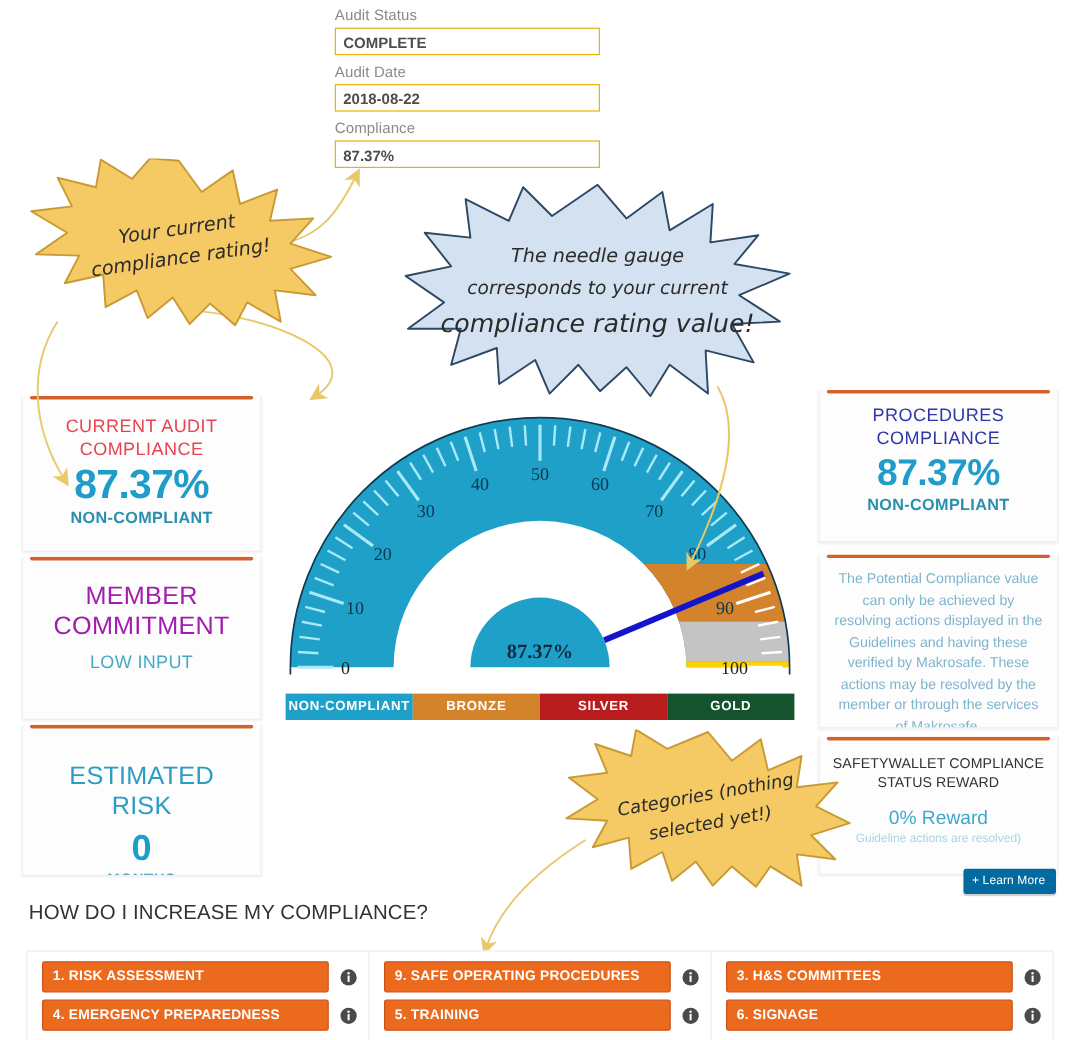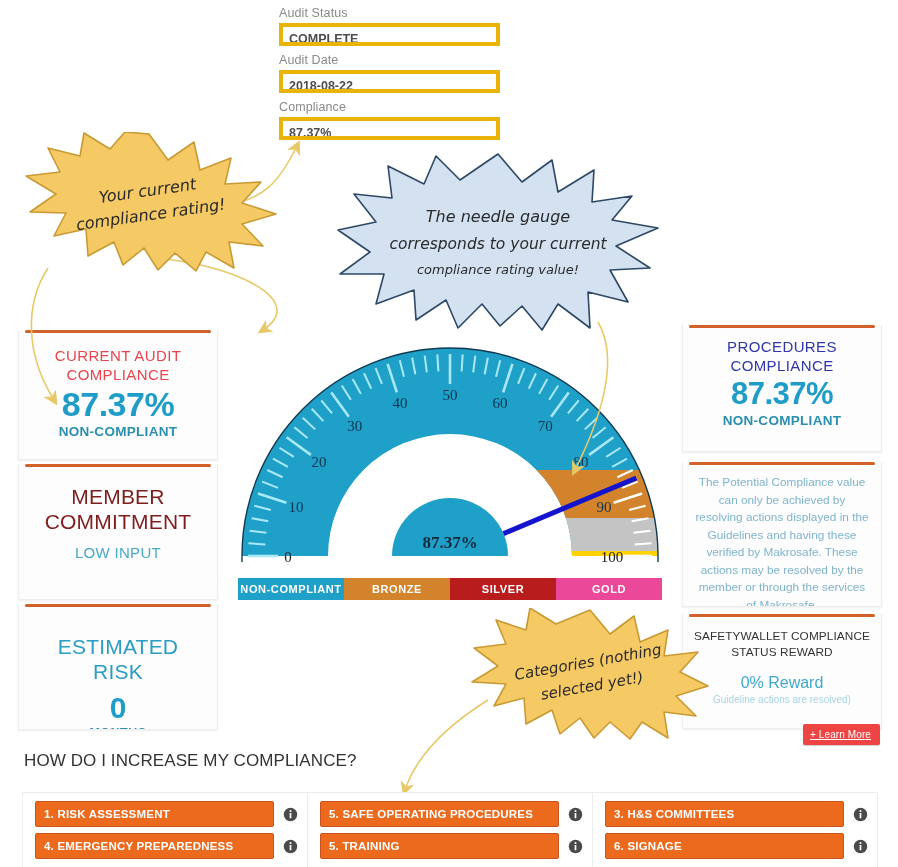--- a/index.html
+++ b/index.html
@@ -21,21 +21,21 @@
   .field-label {
     font-size: 12.5px;
     color: #8a8a8a;
     font-family: "Liberation Sans", sans-serif;
     margin-bottom: 3px;
     letter-spacing: .1px;
   }
   .field-input {
     width: 221px;
     height: 23px;
-    border: 4px solid #eab308;
+    border: 1px solid #eab308;
     background: #ffffff;
     font-size: 12.5px;
     font-weight: bold;
     color: #4d4d4d;
     padding: 2px 6px 0 6px;
     line-height: 20px;
     margin-bottom: 7px;
     white-space: nowrap;
     overflow: hidden;
   }
@@ -67,21 +67,21 @@
     padding-top: 16px;
   }
   .p-title-blue {
     color: #2f36a8;
     font-size: 15px;
     letter-spacing: .4px;
     line-height: 19px;
     padding-top: 12px;
   }
   .p-title-dark {
-    color: #7f1d1d;
+    color: #a21caf;
     font-size: 21px;
     line-height: 25px;
     padding-top: 20px;
     letter-spacing: .2px;
   }
   .p-title-teal {
     color: #2b9cc4;
     font-size: 21px;
     line-height: 25px;
     padding-top: 30px;
@@ -191,28 +191,27 @@
   .section-heading {
     position: absolute;
     left: 24px; top: 751px;
     font-size: 17px;
     color: #333333;
     letter-spacing: .1px;
   }
   .learn-more {
     position: absolute;
     right: 18px; top: 724px;
-    background: #ef4444;
+    background: #0369a1;
     color: #ffffff;
     font-size: 10px;
     padding: 5px 9px 5px 7px;
     border-radius: 2px;
     letter-spacing: .1px;
     box-shadow: 0 1px 1px rgba(0,0,0,.2);
-    text-decoration: underline;
   }
 
   .cat-area {
     position: absolute;
     left: 22px; top: 792px;
     width: 856px;
     display: flex;
     gap: 0;
   }
   .cat-col {
@@ -363,21 +362,21 @@
       <g id="gauge-needle">
         <line x1="271.49" y1="199.59" x2="404.31" y2="143.94" stroke="#1414cd" stroke-width="5" stroke-linecap="butt"></line>
       </g>
     </svg>
   </div>
 
   <div class="legend">
     <div class="legend-seg" style="background:#1fa0c8">NON-COMPLIANT</div>
     <div class="legend-seg" style="background:#d2832b">BRONZE</div>
     <div class="legend-seg" style="background:#b91c1c;color:#ffffff">SILVER</div>
-    <div class="legend-seg" style="background:#ec4899;color:#ffffff">GOLD</div>
+    <div class="legend-seg" style="background:#14532d;color:#ffffff">GOLD</div>
   </div>
 
   <div class="panel" style="left:18px; top:330px; width:200px; height:130px;">
     <div class="p-title-red">CURRENT AUDIT</div>
     <div class="p-title-red" style="padding-top:0">COMPLIANCE</div>
     <div class="p-bignum">87.37%</div>
     <div class="p-sub">NON-COMPLIANT</div>
   </div>
 
   <div class="panel" style="left:18px; top:464px; width:200px; height:136px;">
@@ -439,21 +438,21 @@
     </div>
   </div>
 
   <div class="callout" style="left:336px; top:152px; width:324px; height:180px;">
     <svg width="324" height="180" viewBox="0 0 324 180">
       <polygon points="162,2 186,30 216,8 222,40 258,18 256,50 296,44 276,68 322,76 280,94 314,116 274,118 292,150 252,140 254,176 222,152 206,178 186,154 164,174 146,152 122,176 110,148 80,168 78,138 40,152 48,122 4,122 34,100 2,78 40,70 18,42 56,46 52,14 88,32 100,4 124,28" fill="#d3e1f0" stroke="#2d4865" stroke-width="1.6" stroke-linejoin="round"></polygon>
     </svg>
     <div class="callout-text">
       <div class="callout-line" style="font-size:16px;margin-bottom:9px;">The needle gauge</div>
       <div class="callout-line" style="font-size:15.5px;margin-bottom:9px;">corresponds to your current</div>
-      <div class="callout-line" style="font-size:13px;">compliance rating value!</div>
+      <div class="callout-line" style="font-size:21px;">compliance rating value!</div>
     </div>
   </div>
 
   <div class="callout" style="left:470px; top:608px; width:240px; height:132px;">
     <svg width="240" height="132" viewBox="0 0 240 132">
       <polygon points="120,2 140,26 164,8 170,34 198,22 194,48 228,44 210,64 238,78 206,88 226,108 194,104 198,130 172,114 160,131 140,114 124,130 110,110 90,126 82,102 56,116 54,90 24,98 36,76 2,74 28,58 4,40 36,36 26,12 56,22 60,0 86,16" fill="#f5c964" stroke="#c89a33" stroke-width="1.6" stroke-linejoin="round"></polygon>
     </svg>
     <div class="callout-text" style="transform:rotate(-10deg);">
       <div class="callout-line" style="font-size:15px;margin-bottom:6px;">Categories (nothing</div>
       <div class="callout-line" style="font-size:15px;">selected yet!)</div>
@@ -477,21 +476,21 @@
         <div class="cat-btn">4. EMERGENCY PREPAREDNESS</div>
         <svg class="info-icon" viewBox="0 0 16 16">
             <circle cx="8" cy="8" r="7.2" fill="#4a4a4a"></circle>
             <rect x="7.1" y="6.4" width="1.8" height="5.6" fill="#ffffff"></rect>
             <circle cx="8" cy="4.3" r="1.1" fill="#ffffff"></circle>
           </svg>
       </div>
     </div>
     <div class="cat-col">
       <div class="cat-row">
-        <div class="cat-btn">5. SAFE OPERATING PROCEDURES</div>
+        <div class="cat-btn">9. SAFE OPERATING PROCEDURES</div>
         <svg class="info-icon" viewBox="0 0 16 16">
             <circle cx="8" cy="8" r="7.2" fill="#4a4a4a"></circle>
             <rect x="7.1" y="6.4" width="1.8" height="5.6" fill="#ffffff"></rect>
             <circle cx="8" cy="4.3" r="1.1" fill="#ffffff"></circle>
           </svg>
       </div>
       <div class="cat-row">
         <div class="cat-btn">5. TRAINING</div>
         <svg class="info-icon" viewBox="0 0 16 16">
             <circle cx="8" cy="8" r="7.2" fill="#4a4a4a"></circle>

